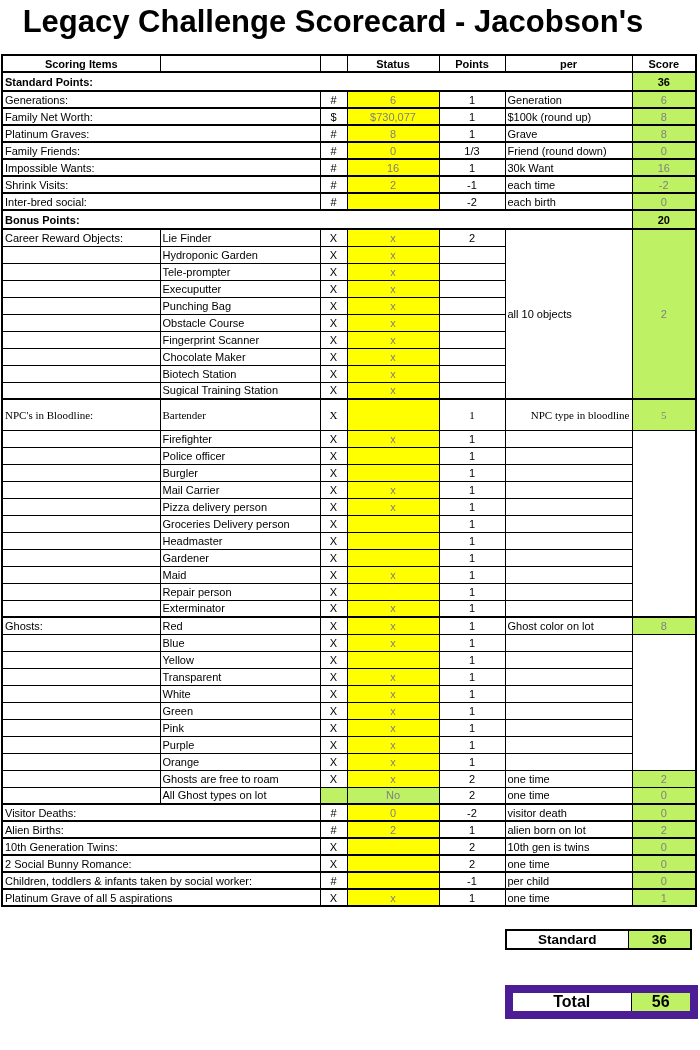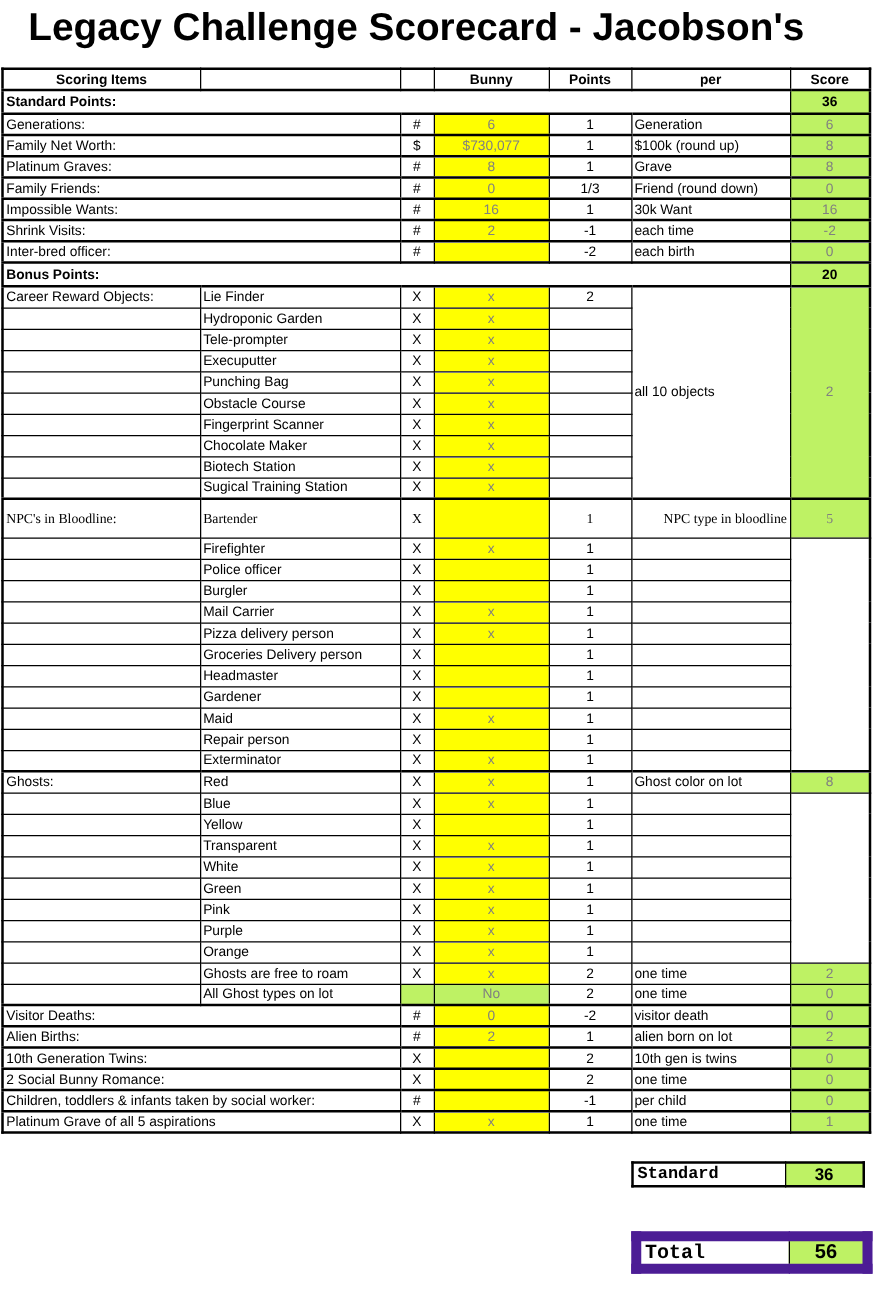--- a/index.html
+++ b/index.html
@@ -40,21 +40,21 @@
   .top { vertical-align:top; padding-top:1px; }
   .wrap { white-space:normal; line-height:13px;text-align:right; }
   
   .sum1 { position:absolute; left:505px; top:929px; }
   .sum2 { position:absolute; left:505px; top:985px; }
   .sum1 table, .sum2 table { border-collapse:collapse; table-layout:fixed; }
   .sum1 table { border:2px solid #000; }
   .sum2 table { border:8px solid #4c1d95; }
   .sum1 td { border:1px solid #000; height:19px; font-weight:bold; font-size:13.5px; padding:0 3px; box-sizing:border-box; }
   .sum2 td { border:1px solid #000; height:23px; font-weight:bold; font-size:16px; padding:0 3px; box-sizing:border-box; }
-  .sl { width:122px; text-align:left;font-family:Liberation Mono, monospace; }
+  .sl { width:122px; text-align:center; }
   .sv { width:63px; text-align:center; }
 </style>
 </head>
 <body>
 
 <div class="title">Legacy Challenge Scorecard - Jacobson's</div>
 
 <table class="main">
   <colgroup>
     <col style="width:158px">
@@ -63,21 +63,21 @@
     <col style="width:92px">
       <col style="width:66px">
       <col style="width:127px">
     <col style="width:64px">
   </colgroup>
   <tbody id="tbody">
       <tr>
         <td class="hdr">Scoring Items</td>
         <td class="hdr"></td>
         <td class="hdr"></td>
-        <td class="hdr bl2 br2">Bunny</td>
+        <td class="hdr bl2 br2">Status</td>
         <td class="hdr">Points</td>
         <td class="hdr">per</td>
         <td class="hdr">Score</td>
       </tr>
       <tr class="sec bt2">
         <td class="seclabel" colspan="6">Standard Points:</td>
         <td class="secscore cyan">36</td>
       </tr>
       <tr class="hrow">
         <td class="lbl" colspan="2">Generations:</td>
@@ -121,21 +121,21 @@
       </tr>
       <tr class="hrow">
         <td class="lbl" colspan="2">Shrink Visits:</td>
         <td class="ctr">#</td>
         <td class="ctr yellow muted bl2 br2">2</td>
         <td class="ctr">-1</td>
         <td class="lbl">each time</td>
         <td class="ctr cyan muted">-2</td>
       </tr>
       <tr class="hrow">
-        <td class="lbl" colspan="2">Inter-bred officer:</td>
+        <td class="lbl" colspan="2">Inter-bred social:</td>
         <td class="ctr">#</td>
         <td class="ctr yellow muted bl2 br2"></td>
         <td class="ctr">-2</td>
         <td class="lbl">each birth</td>
         <td class="ctr cyan muted">0</td>
       </tr>
       <tr class="sec bt2">
         <td class="seclabel" colspan="6">Bonus Points:</td>
         <td class="secscore cyan">20</td>
       </tr>

